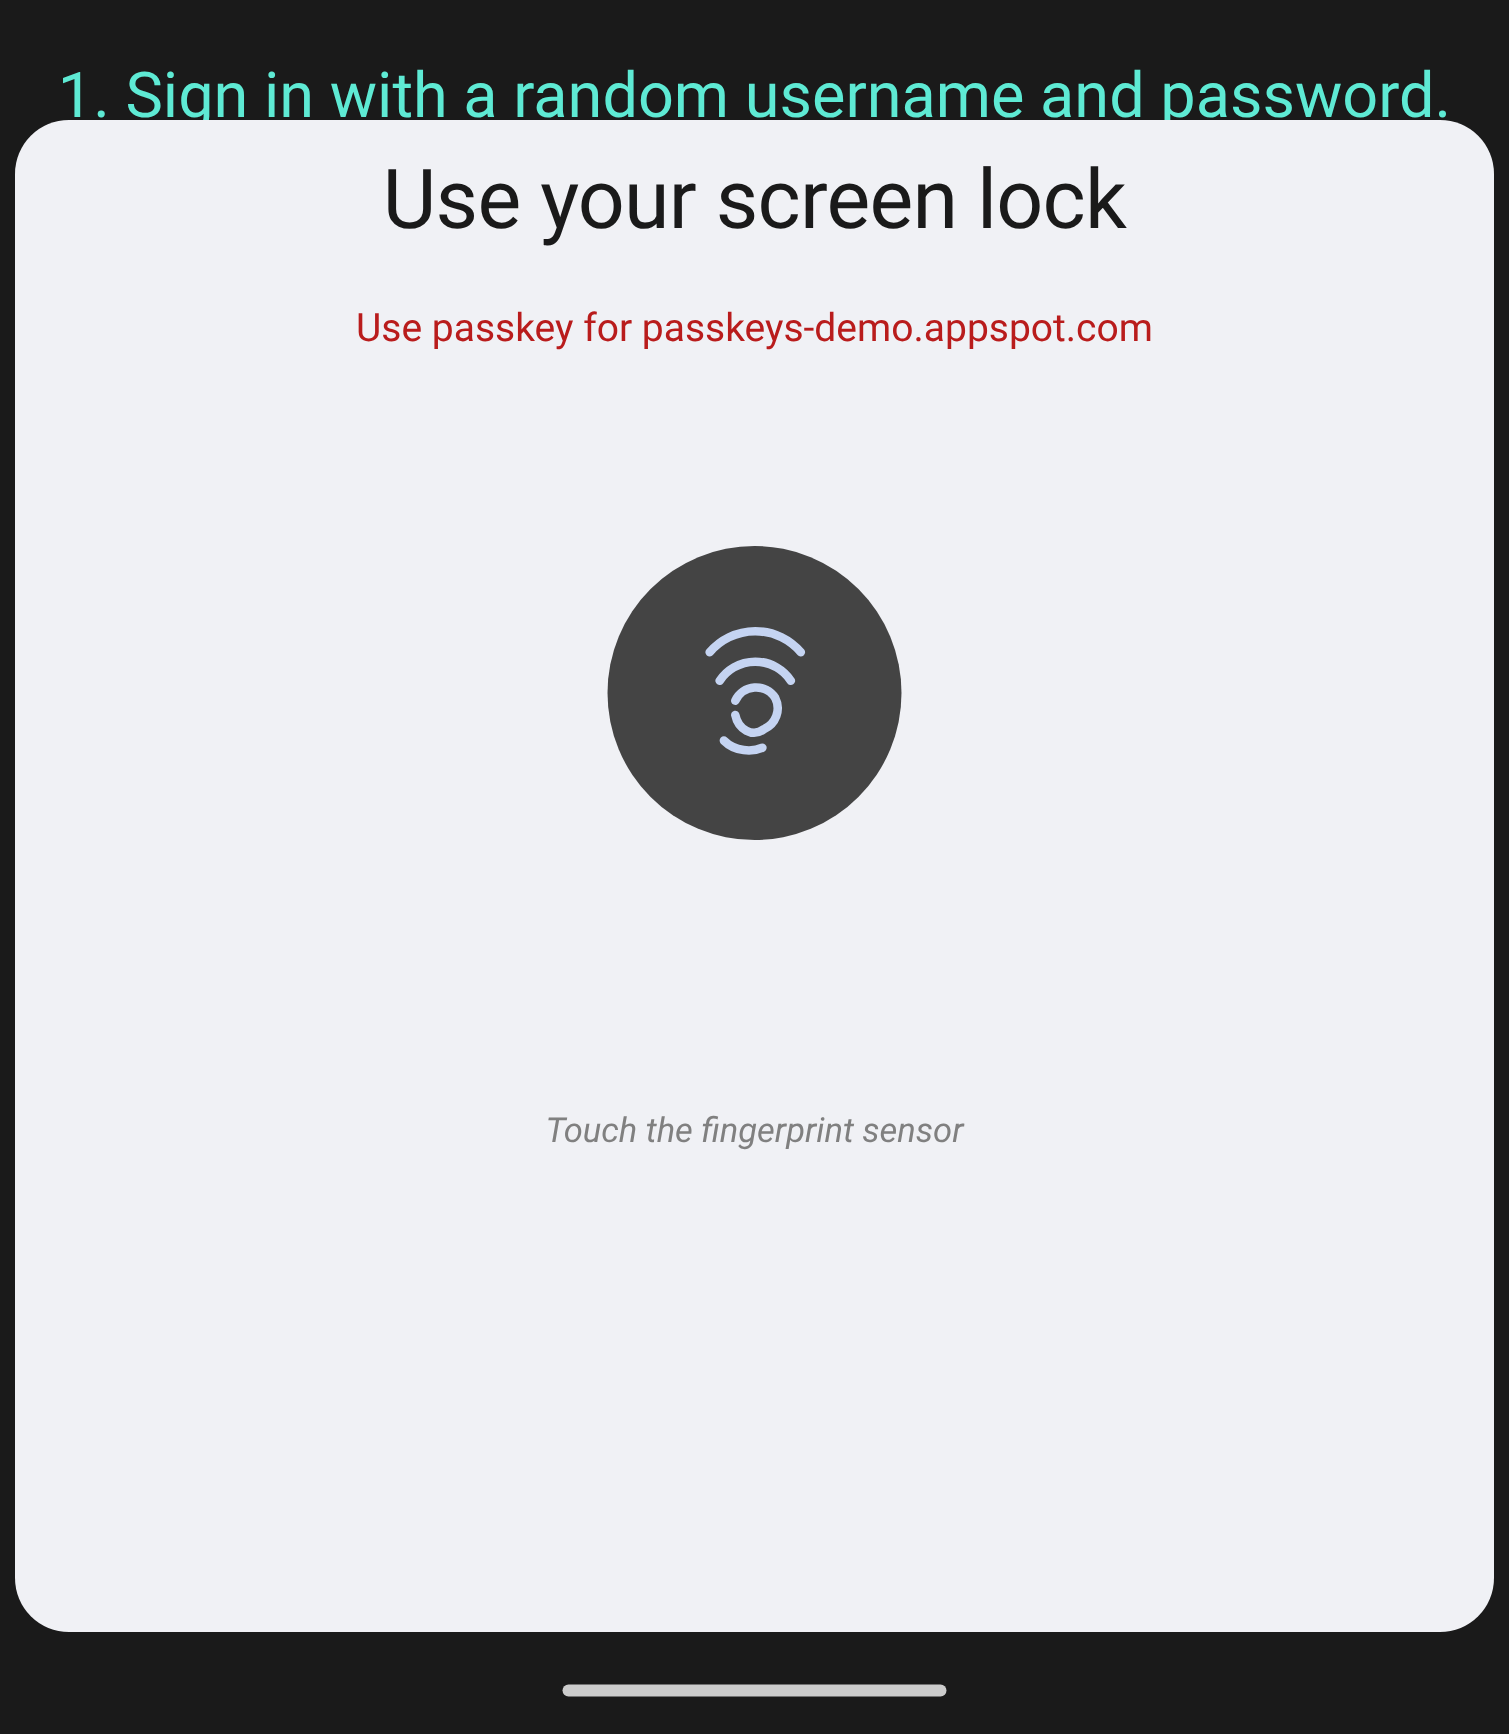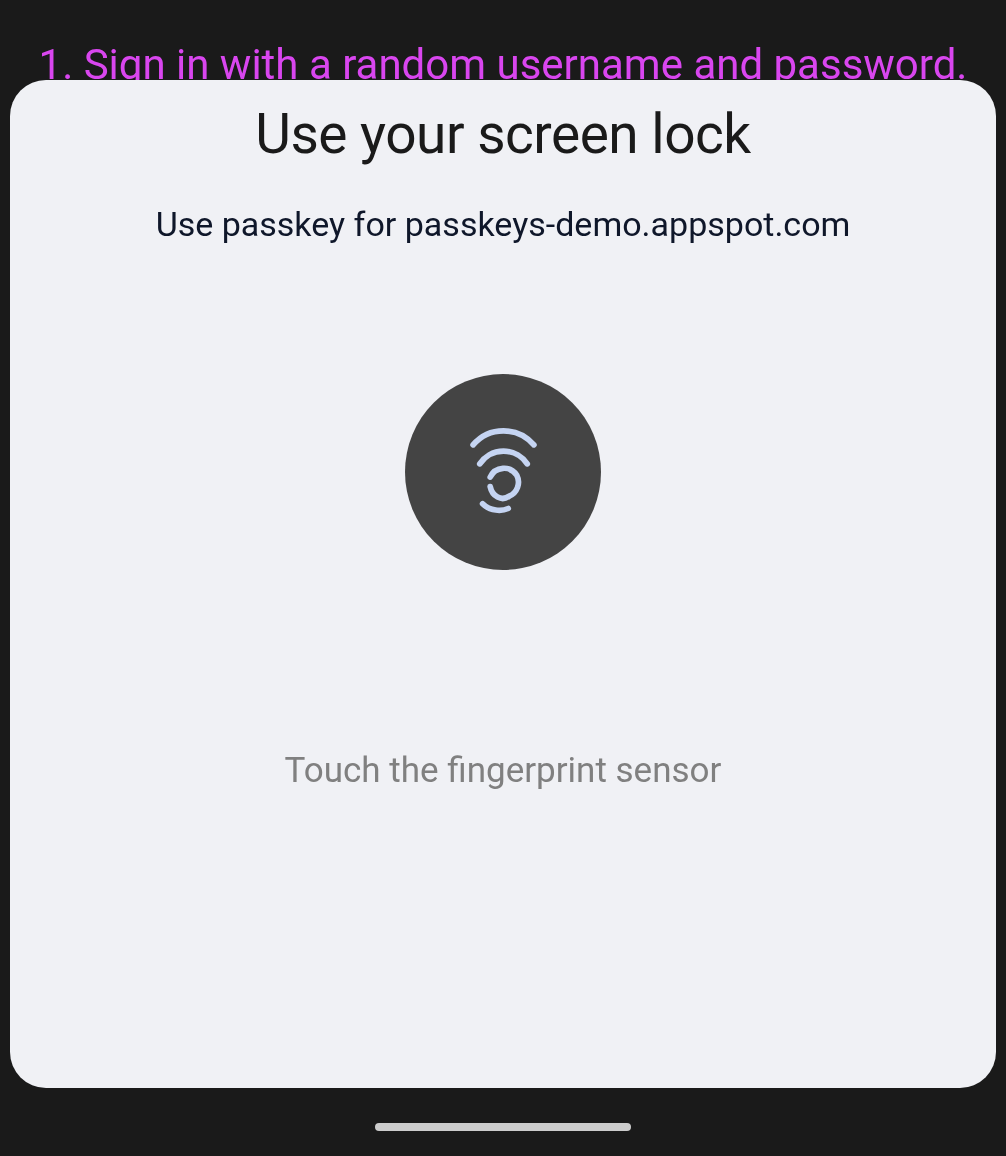--- a/index.html
+++ b/index.html
@@ -9,21 +9,21 @@
       background: #1a1a1a;
       font-family: 'Google Sans', 'Roboto', -apple-system, BlinkMacSystemFont, sans-serif;
       position: relative;
       overflow: hidden;
     }
     .background-text {
       position: absolute;
       top: 40px;
       left: 0;
       right: 0;
-      color: #d946ef;
+      color: #5eead4;
       font-size: 42px;
       text-align: center;
       font-weight: 400;
     }
     .sheet {
       position: absolute;
       top: 80px;
       left: 10px;
       right: 10px;
       bottom: 68px;
@@ -43,45 +43,46 @@
       letter-spacing: -0.5px;
     }
     .subtitle {
       font-size: 37px;
       font-weight: 400;
       color: #1a1a1a;
       text-align: center;
       margin-bottom: 30px;
     }
     .domain-text {
-      font-size: 34px;
+      font-size: 26px;
       font-weight: 400;
-      color: #0f172a;
+      color: #b91c1c;
       text-align: right;
     }
     .fingerprint-circle {
       width: 196px;
       height: 196px;
       border-radius: 50%;
       background: #444444;
       display: flex;
       align-items: center;
       justify-content: center;
       margin-top: 130px;
     }
     .fingerprint-svg {
       width: 95px;
       height: 105px;
     }
     .hint-text {
-      font-size: 35px;
+      font-size: 23px;
       font-weight: 400;
       color: #808080;
       text-align: center;
       margin-top: 180px;
+      font-style: italic;
     }
     .use-pin {
       position: absolute;
       bottom: 50px;
       left: 66px;
       font-size: 35px;
       font-weight: 500;
       color: #445d92;
       cursor: pointer;
     }

